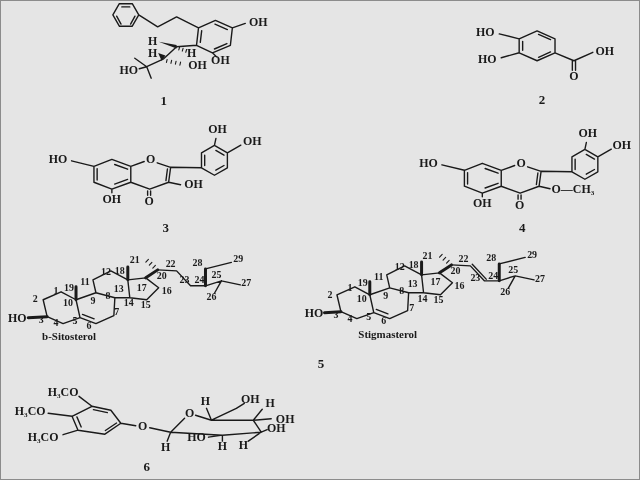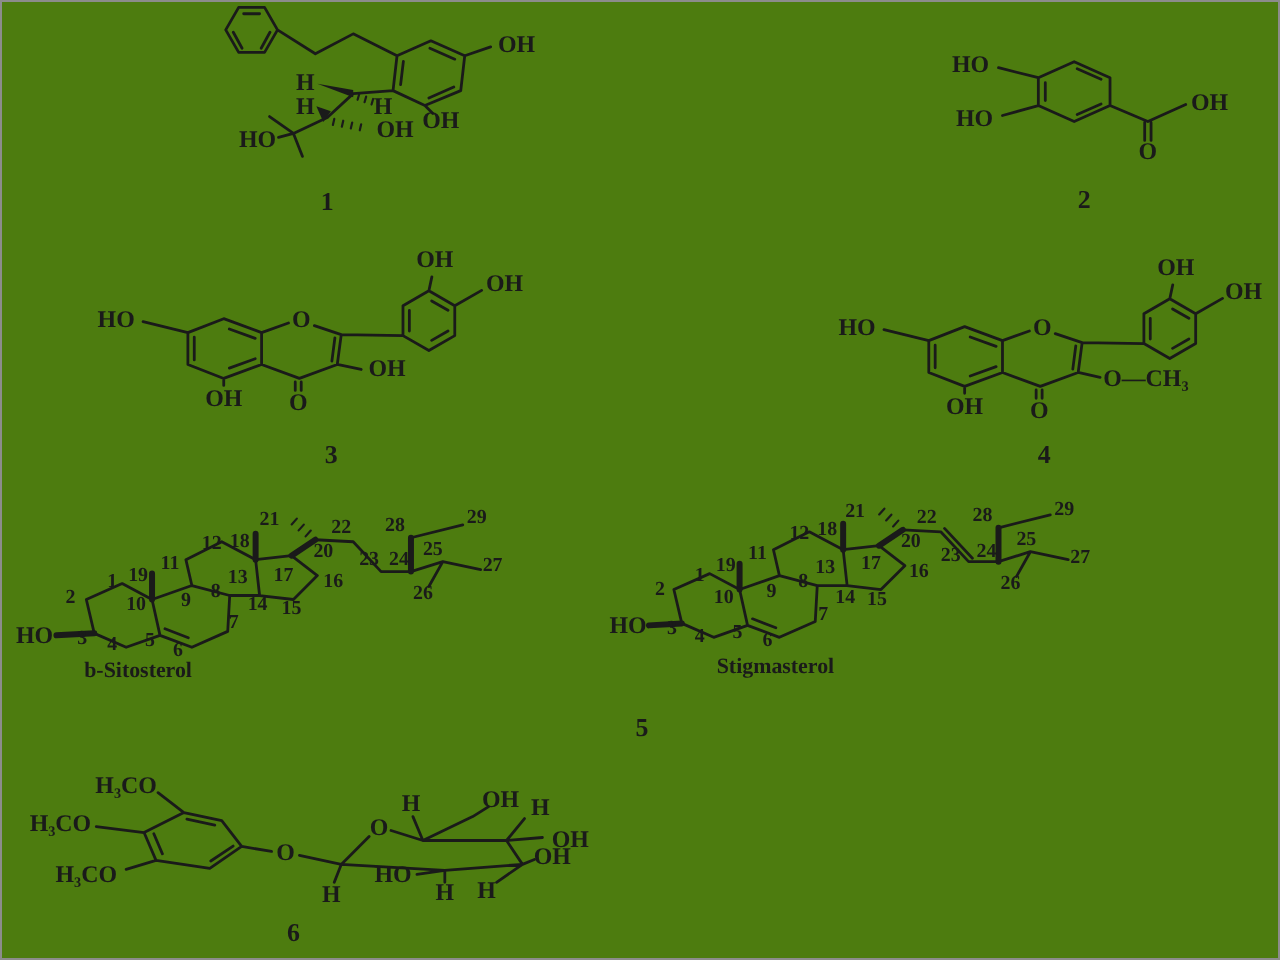--- a/index.html
+++ b/index.html
@@ -1,18 +1,18 @@
 <!DOCTYPE html>
 <html><head>
 <meta charset="utf-8">
 <style>
   html,body{margin:0;padding:0;background:#fff;}
   .canvas{
     position:relative;width:640px;height:480px;box-sizing:border-box;
-    background:#4d7c0f;border:1px solid #8c8c8c;overflow:hidden;
+    background:#e5e5e5;border:1px solid #8c8c8c;overflow:hidden;
     font-family:"Liberation Serif","DejaVu Serif",serif;
   }
   svg{position:absolute;left:0;top:0;width:100%;height:100%;}
   .bond{fill:none;stroke:#1a1a1a;stroke-width:1.4;stroke-linecap:round;stroke-linejoin:round;}
   .hash{fill:none;stroke:#1a1a1a;stroke-width:1.1;stroke-linecap:round;}
   .bold{fill:none;stroke:#1a1a1a;stroke-width:3;stroke-linecap:round;}
   .wedge{fill:#1a1a1a;stroke:none;}
   text{fill:#1a1a1a;text-anchor:middle;dominant-baseline:central;}
   .atom{font:700 12px "Liberation Serif","DejaVu Serif",serif;}
   .num{font:700 10px "Liberation Serif","DejaVu Serif",serif;}

